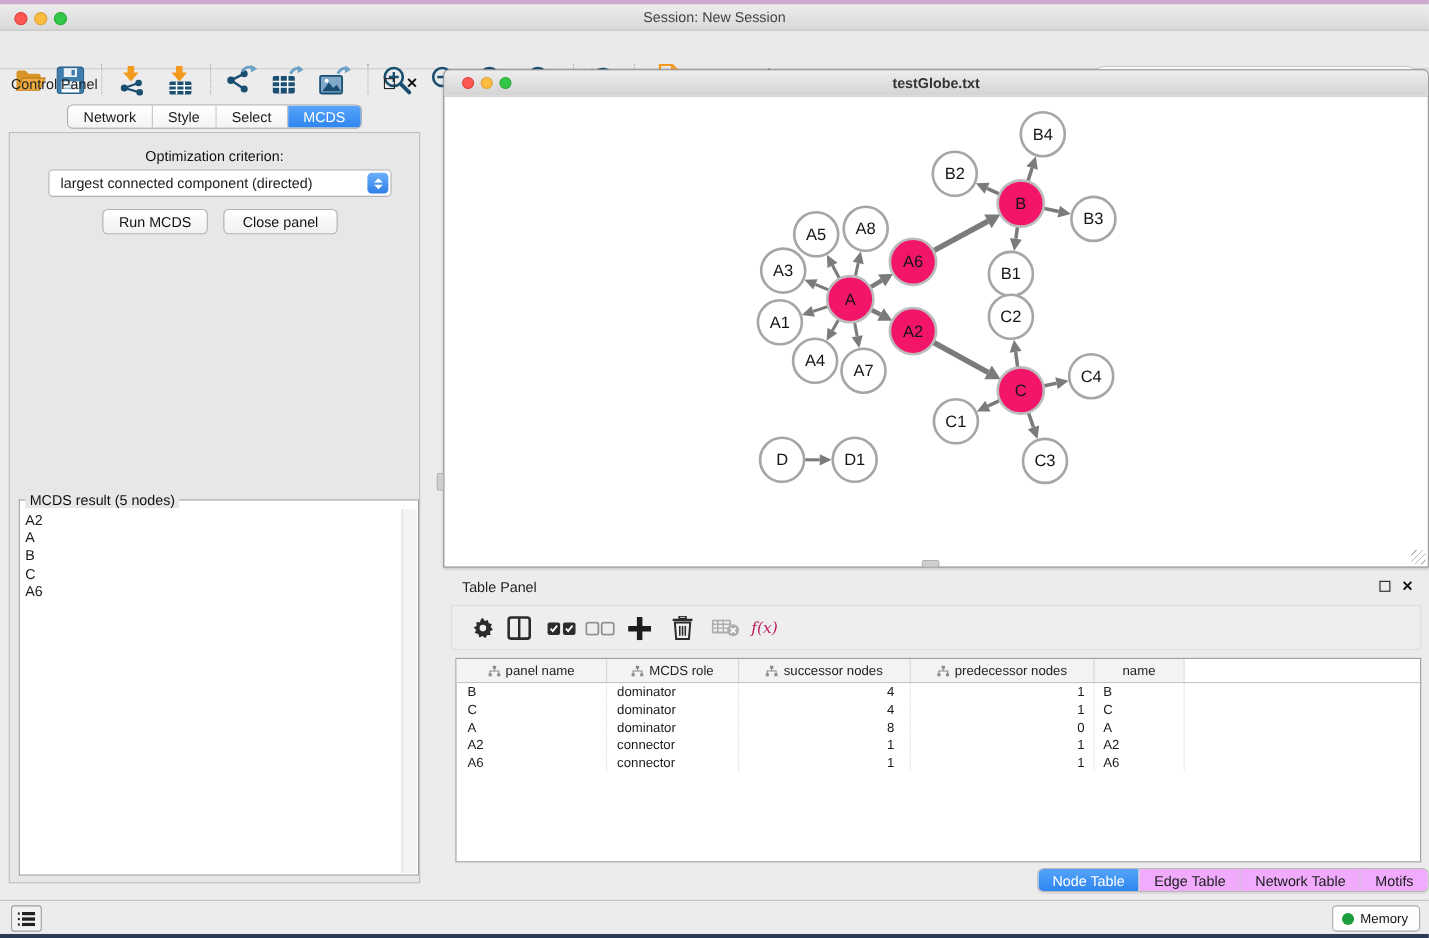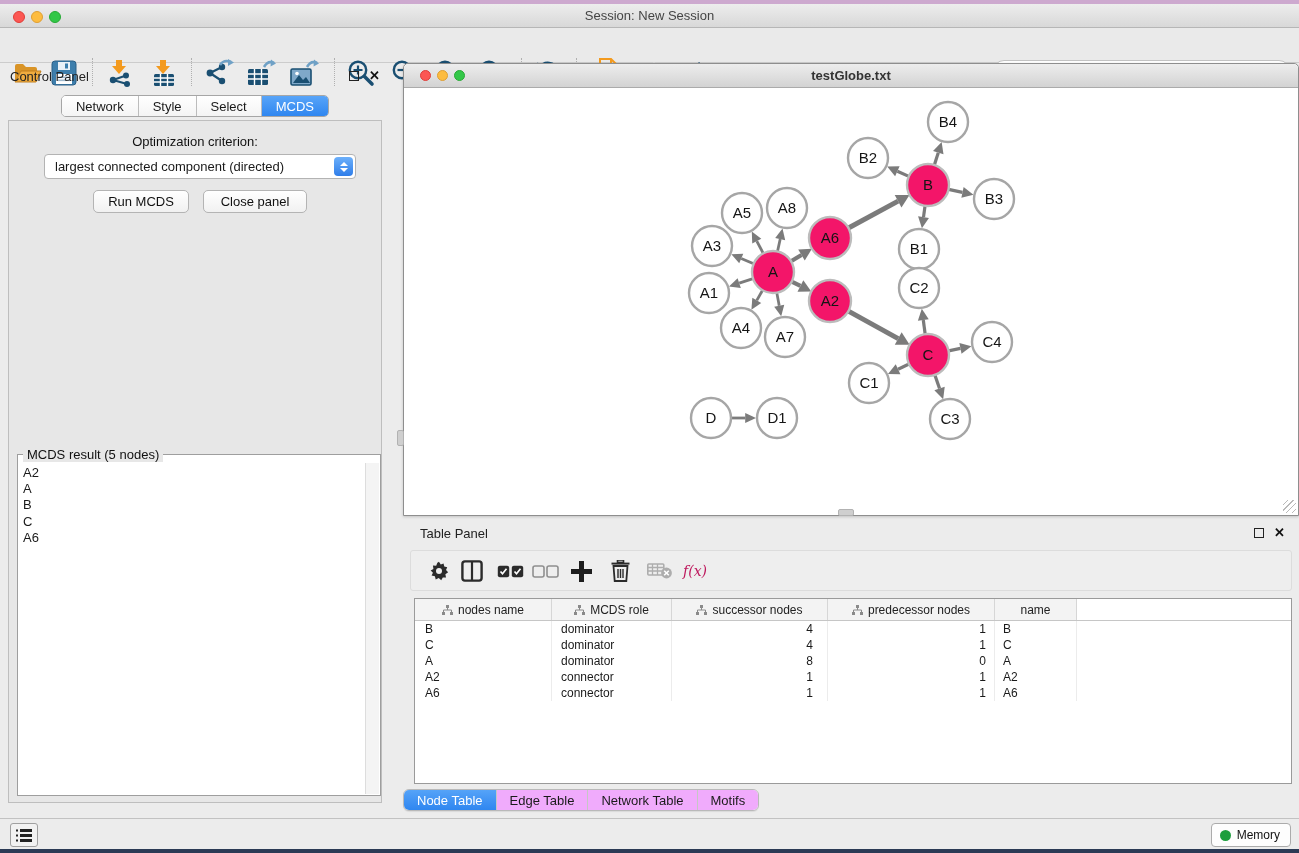--- a/index.html
+++ b/index.html
@@ -71,21 +71,21 @@
   .thead { display:flex; height:22px; background:#f3f3f3; border-bottom:1px solid #c6c6c6; }
   .th { display:flex; align-items:center; justify-content:center; gap:5px; font-size:12px; color:#222; border-right:1px solid #d6d6d6; }
   .trow { display:flex; height:16px; font-size:12px; align-items:center; }
   .td { height:16px; line-height:16px; white-space:nowrap; border-right:1px solid #ececec; }
   .c0 { width:137px; padding-left:10px; }
   .c1 { width:120px; padding-left:9px; }
   .c2 { width:156px; text-align:right; padding-right:14px; }
   .c3 { width:167px; text-align:right; padding-right:8px; }
   .c4 { width:82px; padding-left:8px; }
   .cfill { flex:1; border-right:none; }
-  .btabs { position:absolute; left:0; width:100%; top:269px; display:flex; justify-content:flex-start; }
+  .btabs { position:absolute; left:0; width:100%; top:269px; display:flex; justify-content:flex-end; }
   .btabgrp { display:flex; border:1px solid #b9b9b9; border-radius:6px; overflow:hidden; height:22px; background:#fff; box-shadow:0 1px 1px rgba(0,0,0,.08); }
   .btab { padding:0 13px; font-size:13px; display:flex; align-items:center; background:#f0abfc; color:#1a1a1a; border-right:1px solid #c6c6c6; }
   .btab:last-child { border-right:none; }
   .btab.sel { background:linear-gradient(#55a3f8,#2f86f0); color:#fff; }
 
   
   .statusbar { left:0; top:818px; width:1299px; height:31px; background:#ececec; border-top:1px solid #c2c2c2; }
   .listbtn { position:absolute; left:10px; top:4px; width:28px; height:24px; border:1px solid #a0a0a0; border-radius:3px; background:#f2f2f2; display:flex; align-items:center; justify-content:center; }
   .membtn { position:absolute; right:8px; top:4px; height:24px; padding:0 10px 0 8px; border:1px solid #ababab; border-radius:4px; background:#fdfdfd; display:flex; align-items:center; gap:6px; font-size:12px; color:#111; }
   .memdot { width:11px; height:11px; border-radius:50%; background:#1d9e3d; }
@@ -440,21 +440,21 @@
 
   <div class="ntable">
     <div class="thead">
         <div class="th c0" style="padding-left: 0px; padding-right: 0px; text-align: center;">
           <svg width="11" height="10" viewBox="0 0 11 10">
             <rect x="4" y="0" width="3" height="3" fill="#8a8a8a"></rect>
             <path d="M5.5 3 V5 M1.5 7 V5 H9.5 V7" stroke="#8a8a8a" fill="none"></path>
             <rect x="0" y="7" width="3" height="3" fill="#8a8a8a"></rect>
             <rect x="8" y="7" width="3" height="3" fill="#8a8a8a"></rect>
           </svg>
-          <span>nodes name</span>
+          <span>panel name</span>
         </div>
         <div class="th c1" style="padding-left: 0px; padding-right: 0px; text-align: center;">
           <svg width="11" height="10" viewBox="0 0 11 10">
             <rect x="4" y="0" width="3" height="3" fill="#8a8a8a"></rect>
             <path d="M5.5 3 V5 M1.5 7 V5 H9.5 V7" stroke="#8a8a8a" fill="none"></path>
             <rect x="0" y="7" width="3" height="3" fill="#8a8a8a"></rect>
             <rect x="8" y="7" width="3" height="3" fill="#8a8a8a"></rect>
           </svg>
           <span>MCDS role</span>
         </div>

